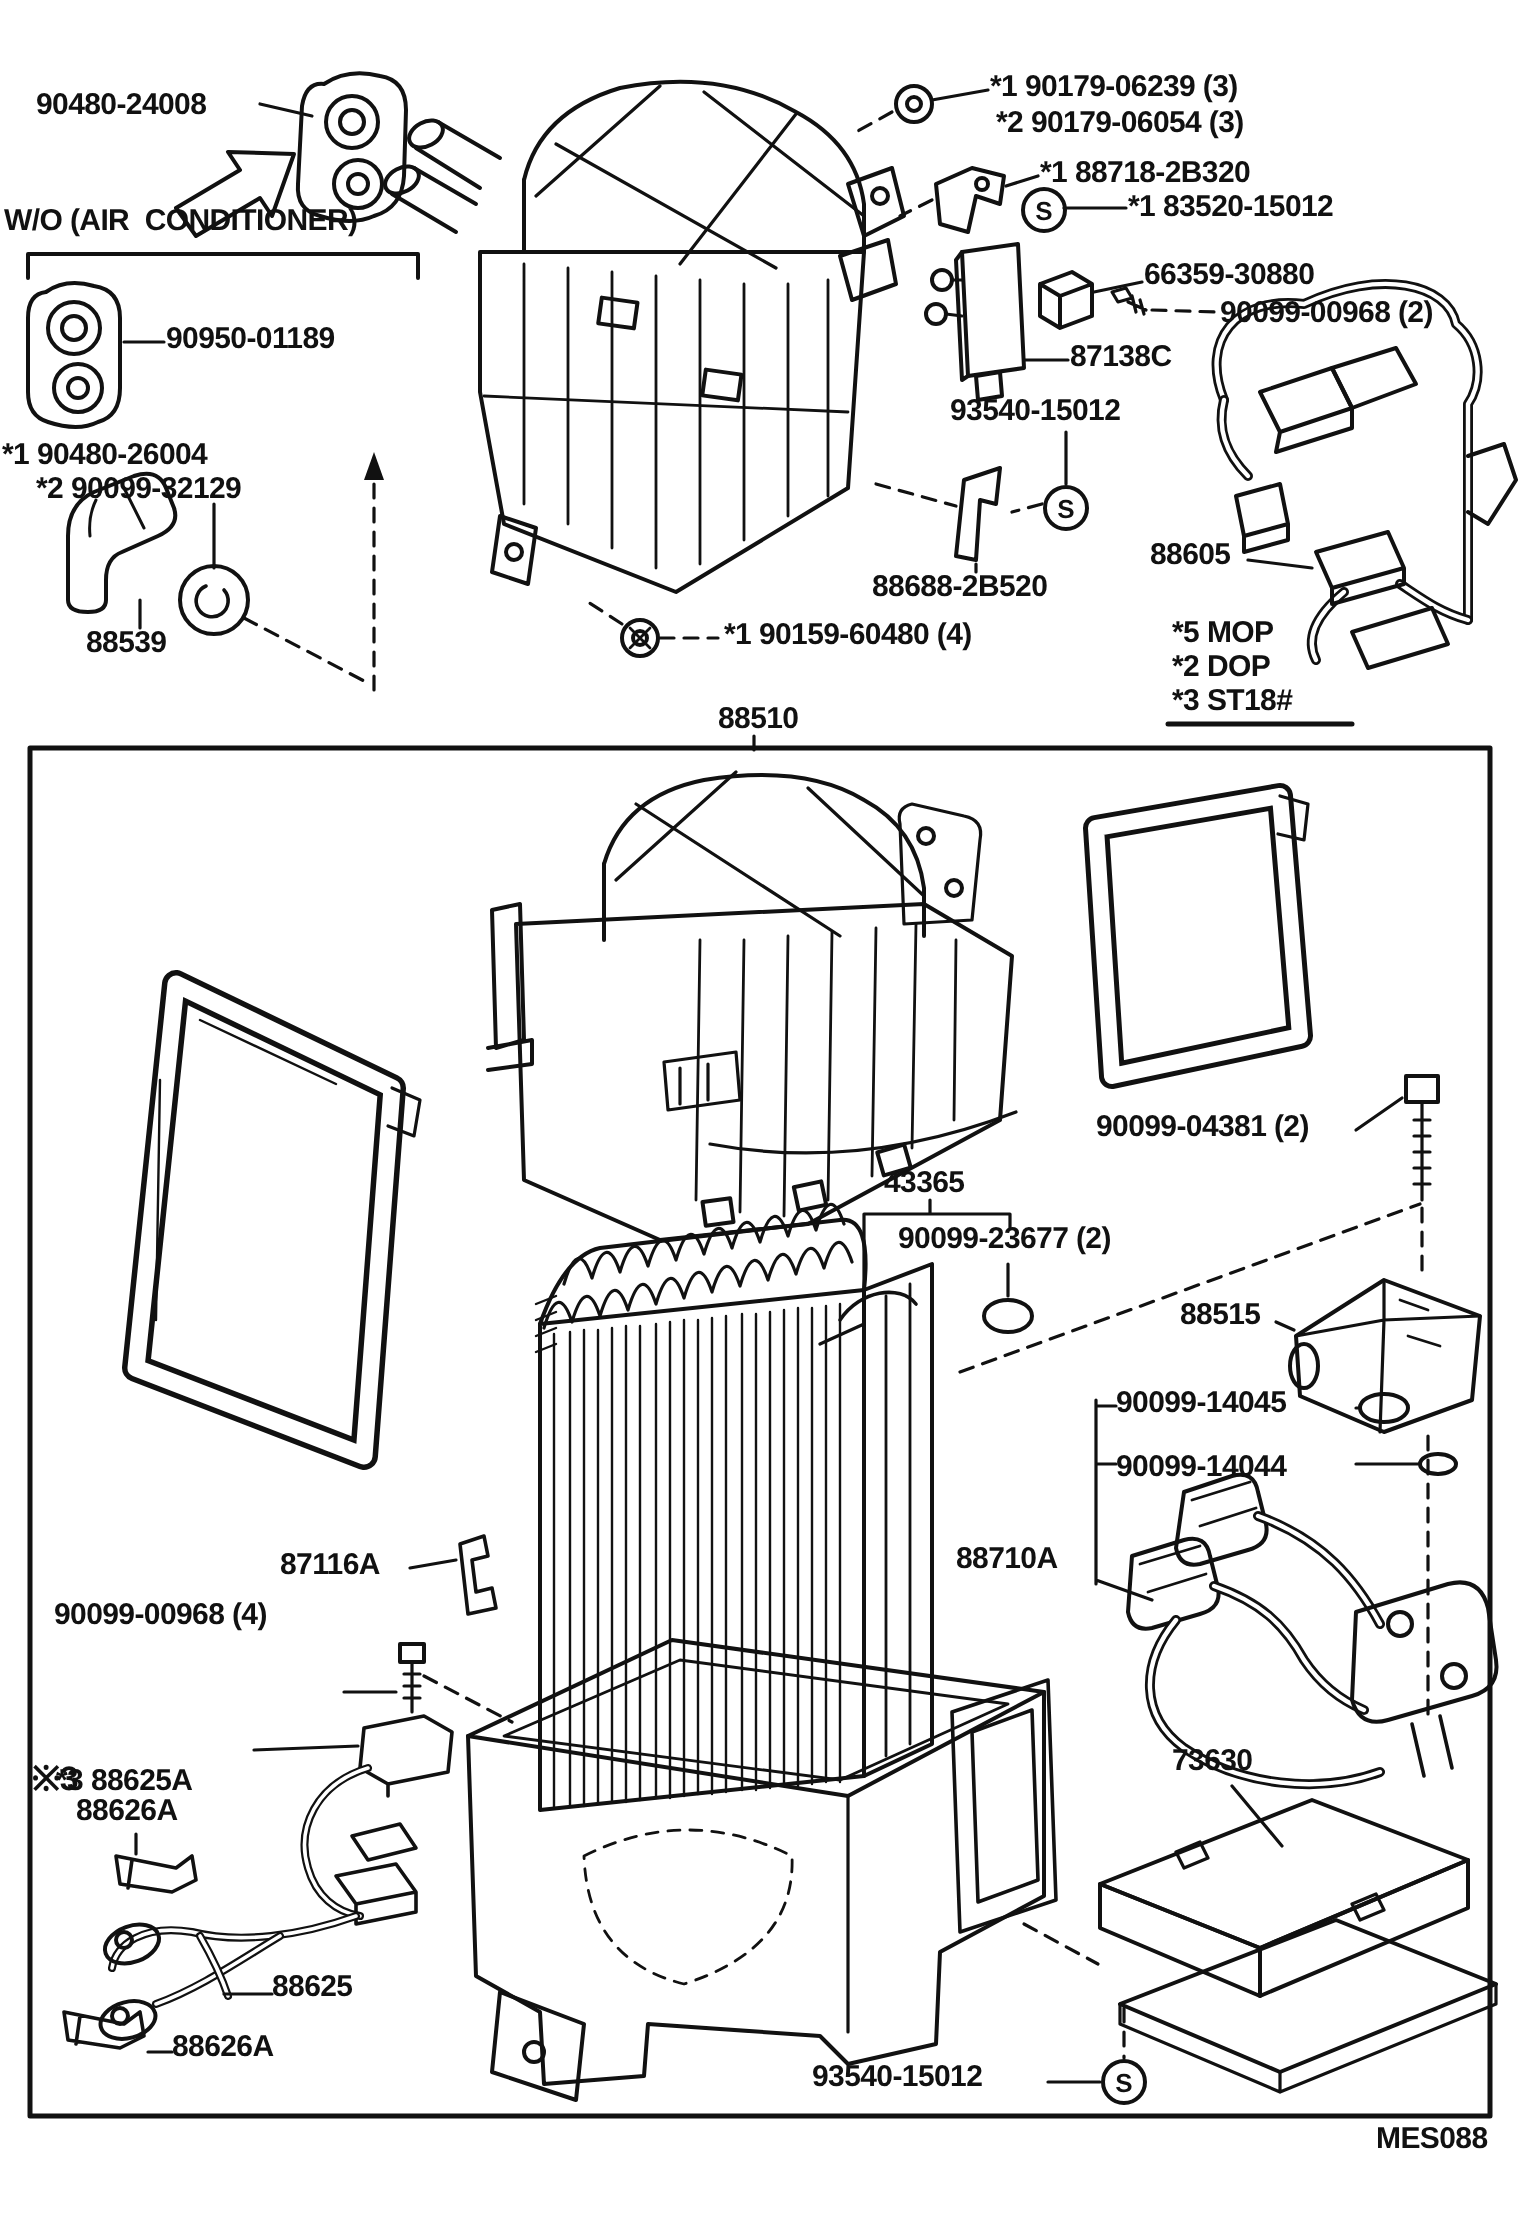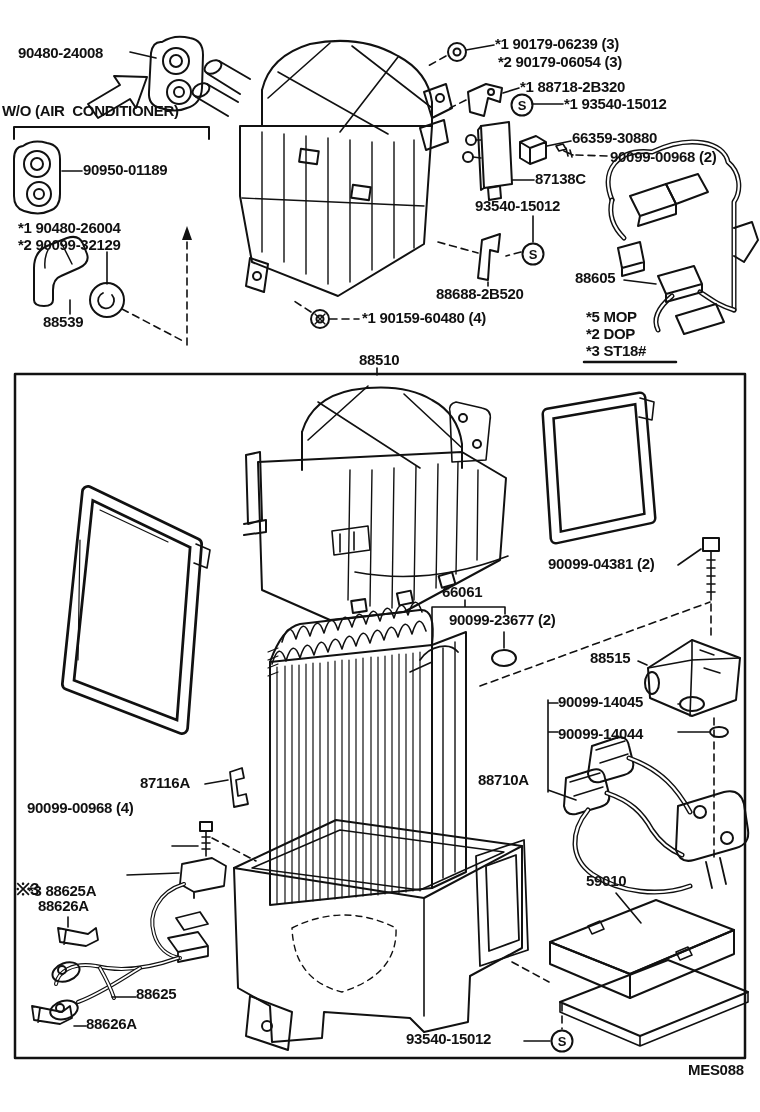--- a/index.html
+++ b/index.html
@@ -308,49 +308,49 @@
     <g>
       <circle cx="562" cy="1041" r="10.5"></circle>
       <text class="ssym" x="562" y="1046" text-anchor="middle" fill="#111111" stroke="none">S</text>
     </g>
   </g>
 </svg>
 
   <div class="lbl" style="left:18px;top:45px">90480-24008</div>
   <div class="lbl" style="left:2px;top:103px">W/O (AIR  CONDITIONER)</div>
   <div class="lbl" style="left:83px;top:162px">90950-01189</div>
-  <div class="lbl" style="left:18px;top:220px">*1 90480-26004</div>
+  <div class="lbl" style="left:1px;top:220px">*1 90480-26004</div>
   <div class="lbl" style="left:18px;top:237px">*2 90099-32129</div>
   <div class="lbl" style="left:43px;top:314px">88539</div>
   <div class="lbl" style="left:495px;top:36px">*1 90179-06239 (3)</div>
   <div class="lbl" style="left:498px;top:54px">*2 90179-06054 (3)</div>
   <div class="lbl" style="left:520px;top:79px">*1 88718-2B320</div>
-  <div class="lbl" style="left:564px;top:96px">*1 93540-15012</div>
+  <div class="lbl" style="left:564px;top:96px">*1 83520-15012</div>
   <div class="lbl" style="left:572px;top:130px">66359-30880</div>
   <div class="lbl" style="left:610px;top:149px">90099-00968 (2)</div>
   <div class="lbl" style="left:535px;top:171px">87138C</div>
   <div class="lbl" style="left:475px;top:198px">93540-15012</div>
   <div class="lbl" style="left:436px;top:286px">88688-2B520</div>
   <div class="lbl" style="left:362px;top:310px">*1 90159-60480 (4)</div>
   <div class="lbl" style="left:575px;top:270px">88605</div>
   <div class="lbl" style="left:586px;top:309px">*5 MOP</div>
   <div class="lbl" style="left:586px;top:326px">*2 DOP</div>
   <div class="lbl" style="left:586px;top:343px">*3 ST18#</div>
   <div class="lbl" style="left:359px;top:352px">88510</div>
   <div class="lbl" style="left:548px;top:556px">90099-04381 (2)</div>
-  <div class="lbl" style="left:442px;top:584px">66061</div>
+  <div class="lbl" style="left:442px;top:584px">43365</div>
   <div class="lbl" style="left:449px;top:612px">90099-23677 (2)</div>
   <div class="lbl" style="left:590px;top:650px">88515</div>
   <div class="lbl" style="left:558px;top:694px">90099-14045</div>
   <div class="lbl" style="left:558px;top:726px">90099-14044</div>
   <div class="lbl" style="left:478px;top:772px">88710A</div>
   <div class="lbl" style="left:140px;top:775px">87116A</div>
   <div class="lbl" style="left:27px;top:800px">90099-00968 (4)</div>
   <div class="lbl" style="left:28px;top:883px">*3 88625A</div>
   <div class="lbl big" style="left:16px;top:881px">※3</div>
   <div class="lbl" style="left:38px;top:898px">88626A</div>
   <div class="lbl" style="left:136px;top:986px">88625</div>
   <div class="lbl" style="left:86px;top:1016px">88626A</div>
   <div class="lbl" style="left:406px;top:1031px">93540-15012</div>
-  <div class="lbl" style="left:586px;top:873px">59010</div>
+  <div class="lbl" style="left:586px;top:873px">73630</div>
   <div class="lbl" style="left:688px;top:1062px">MES088</div>
 
 </div>
 
 </body></html>

